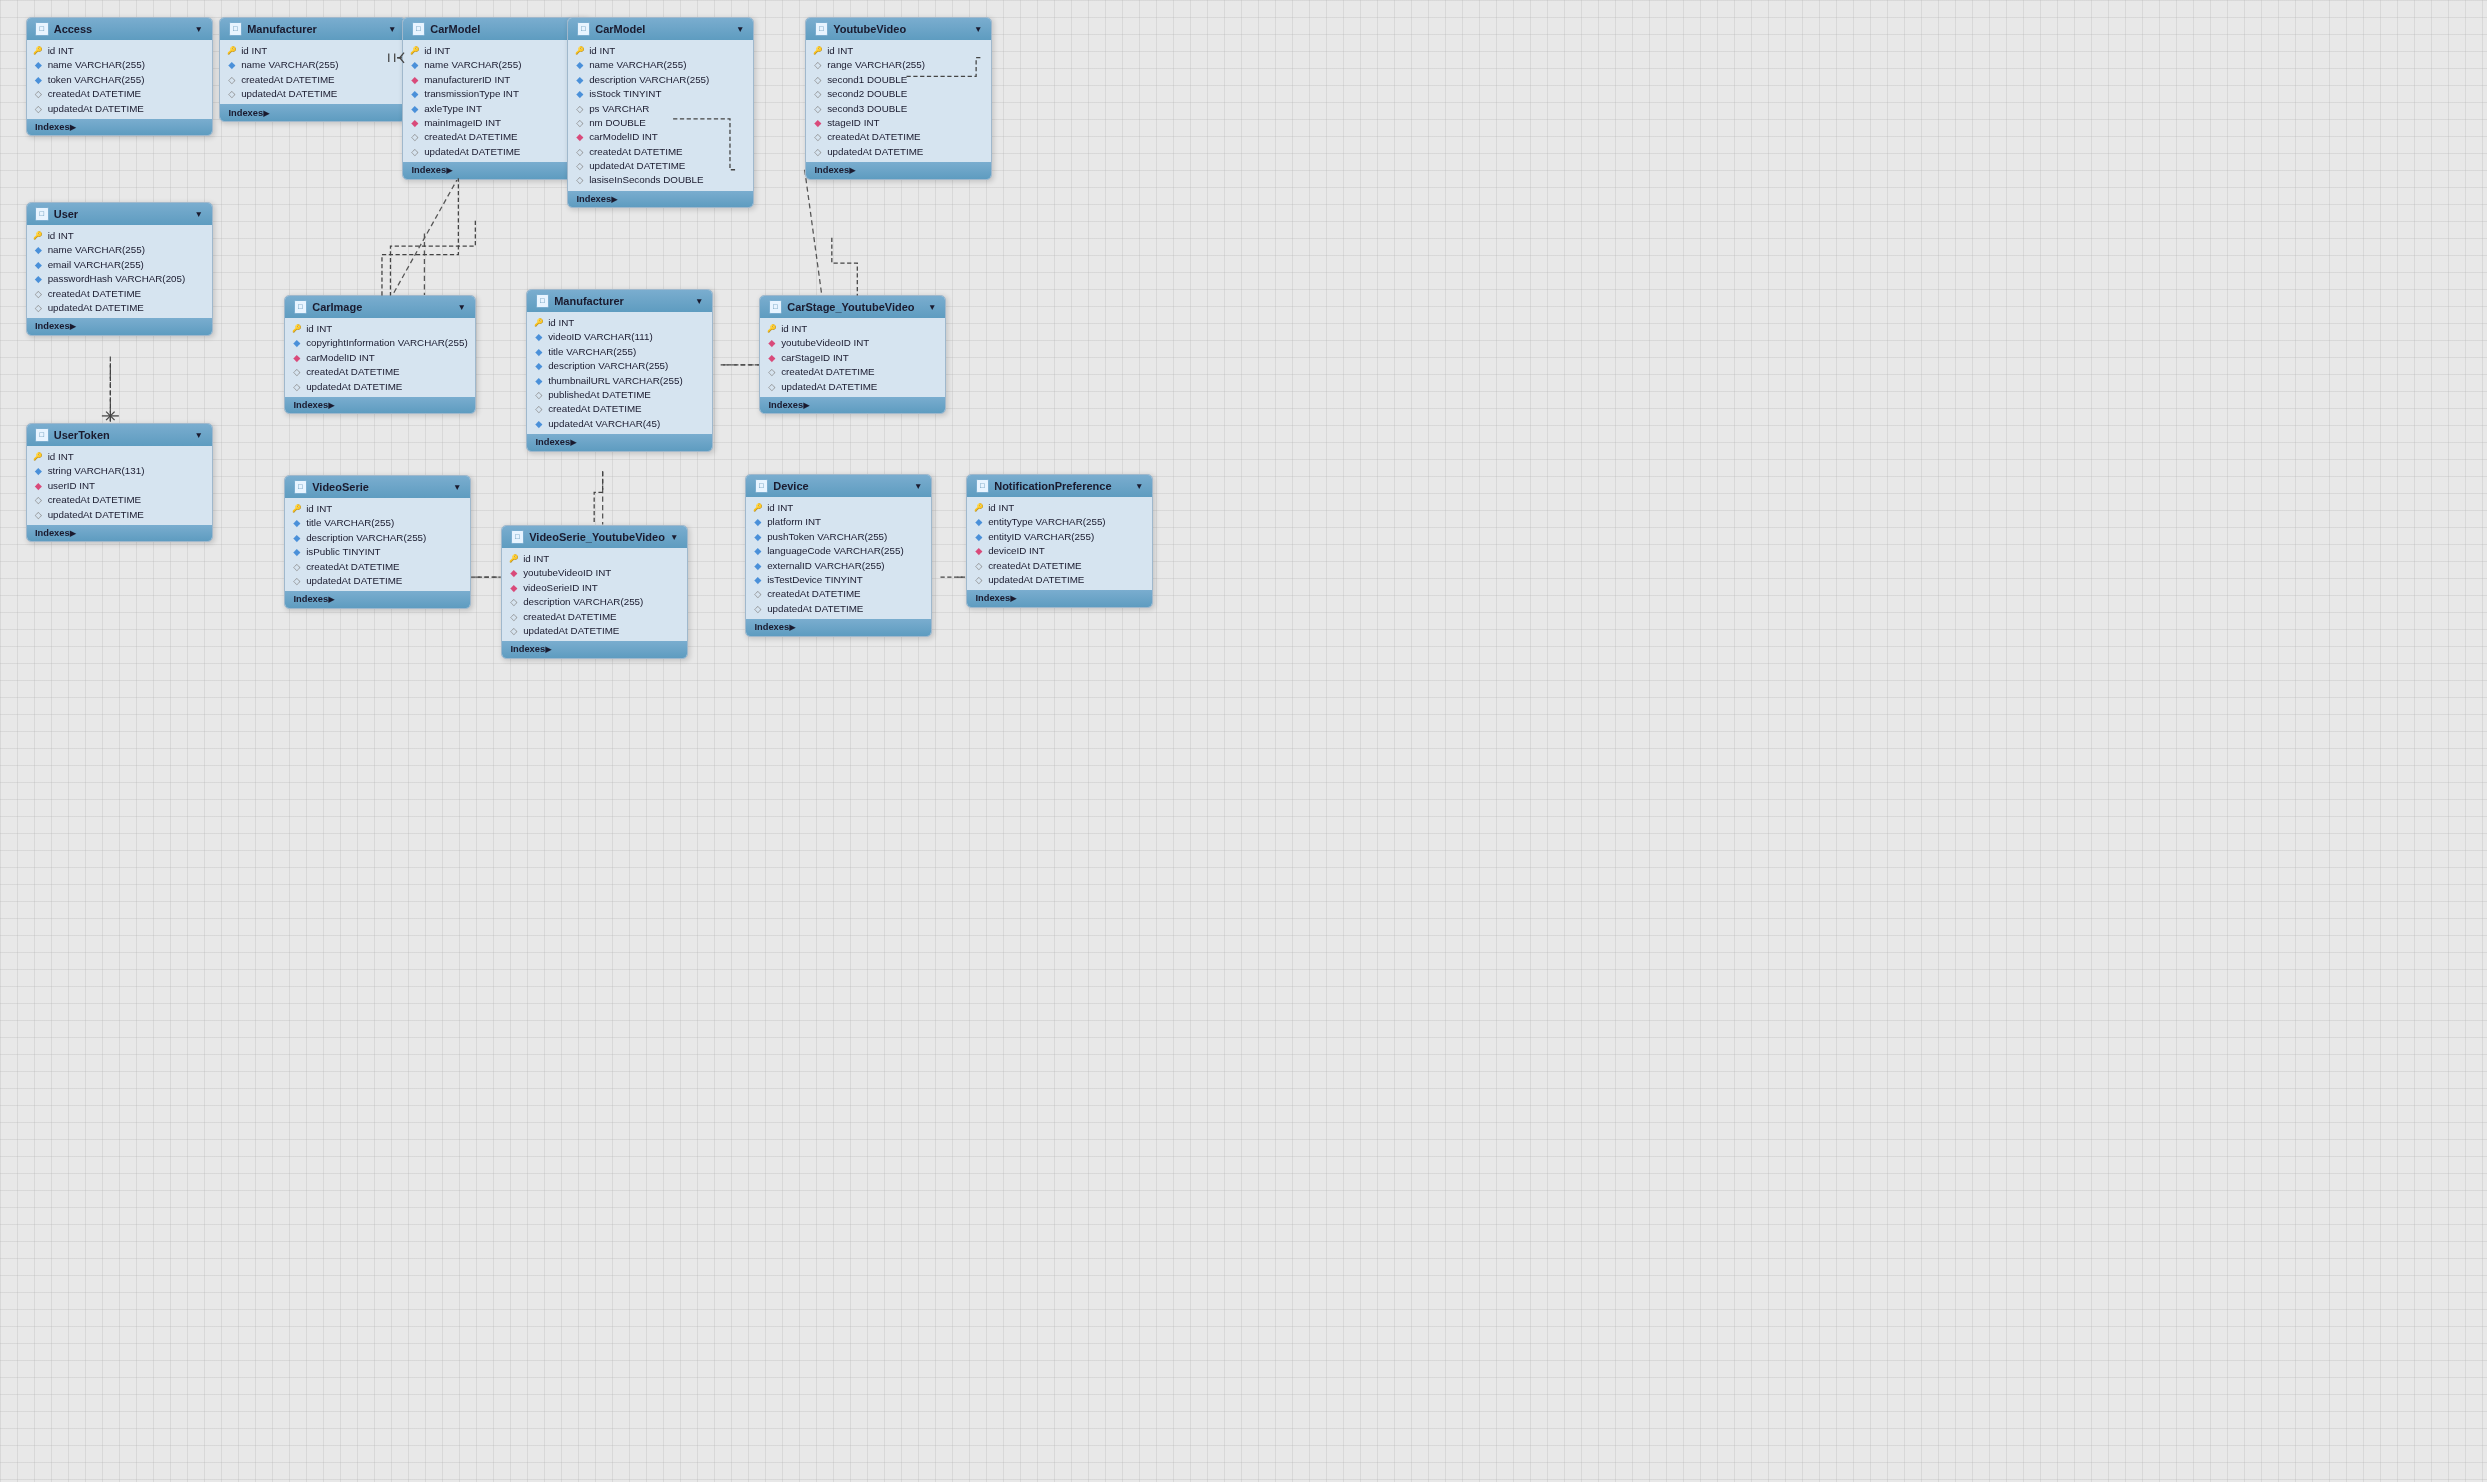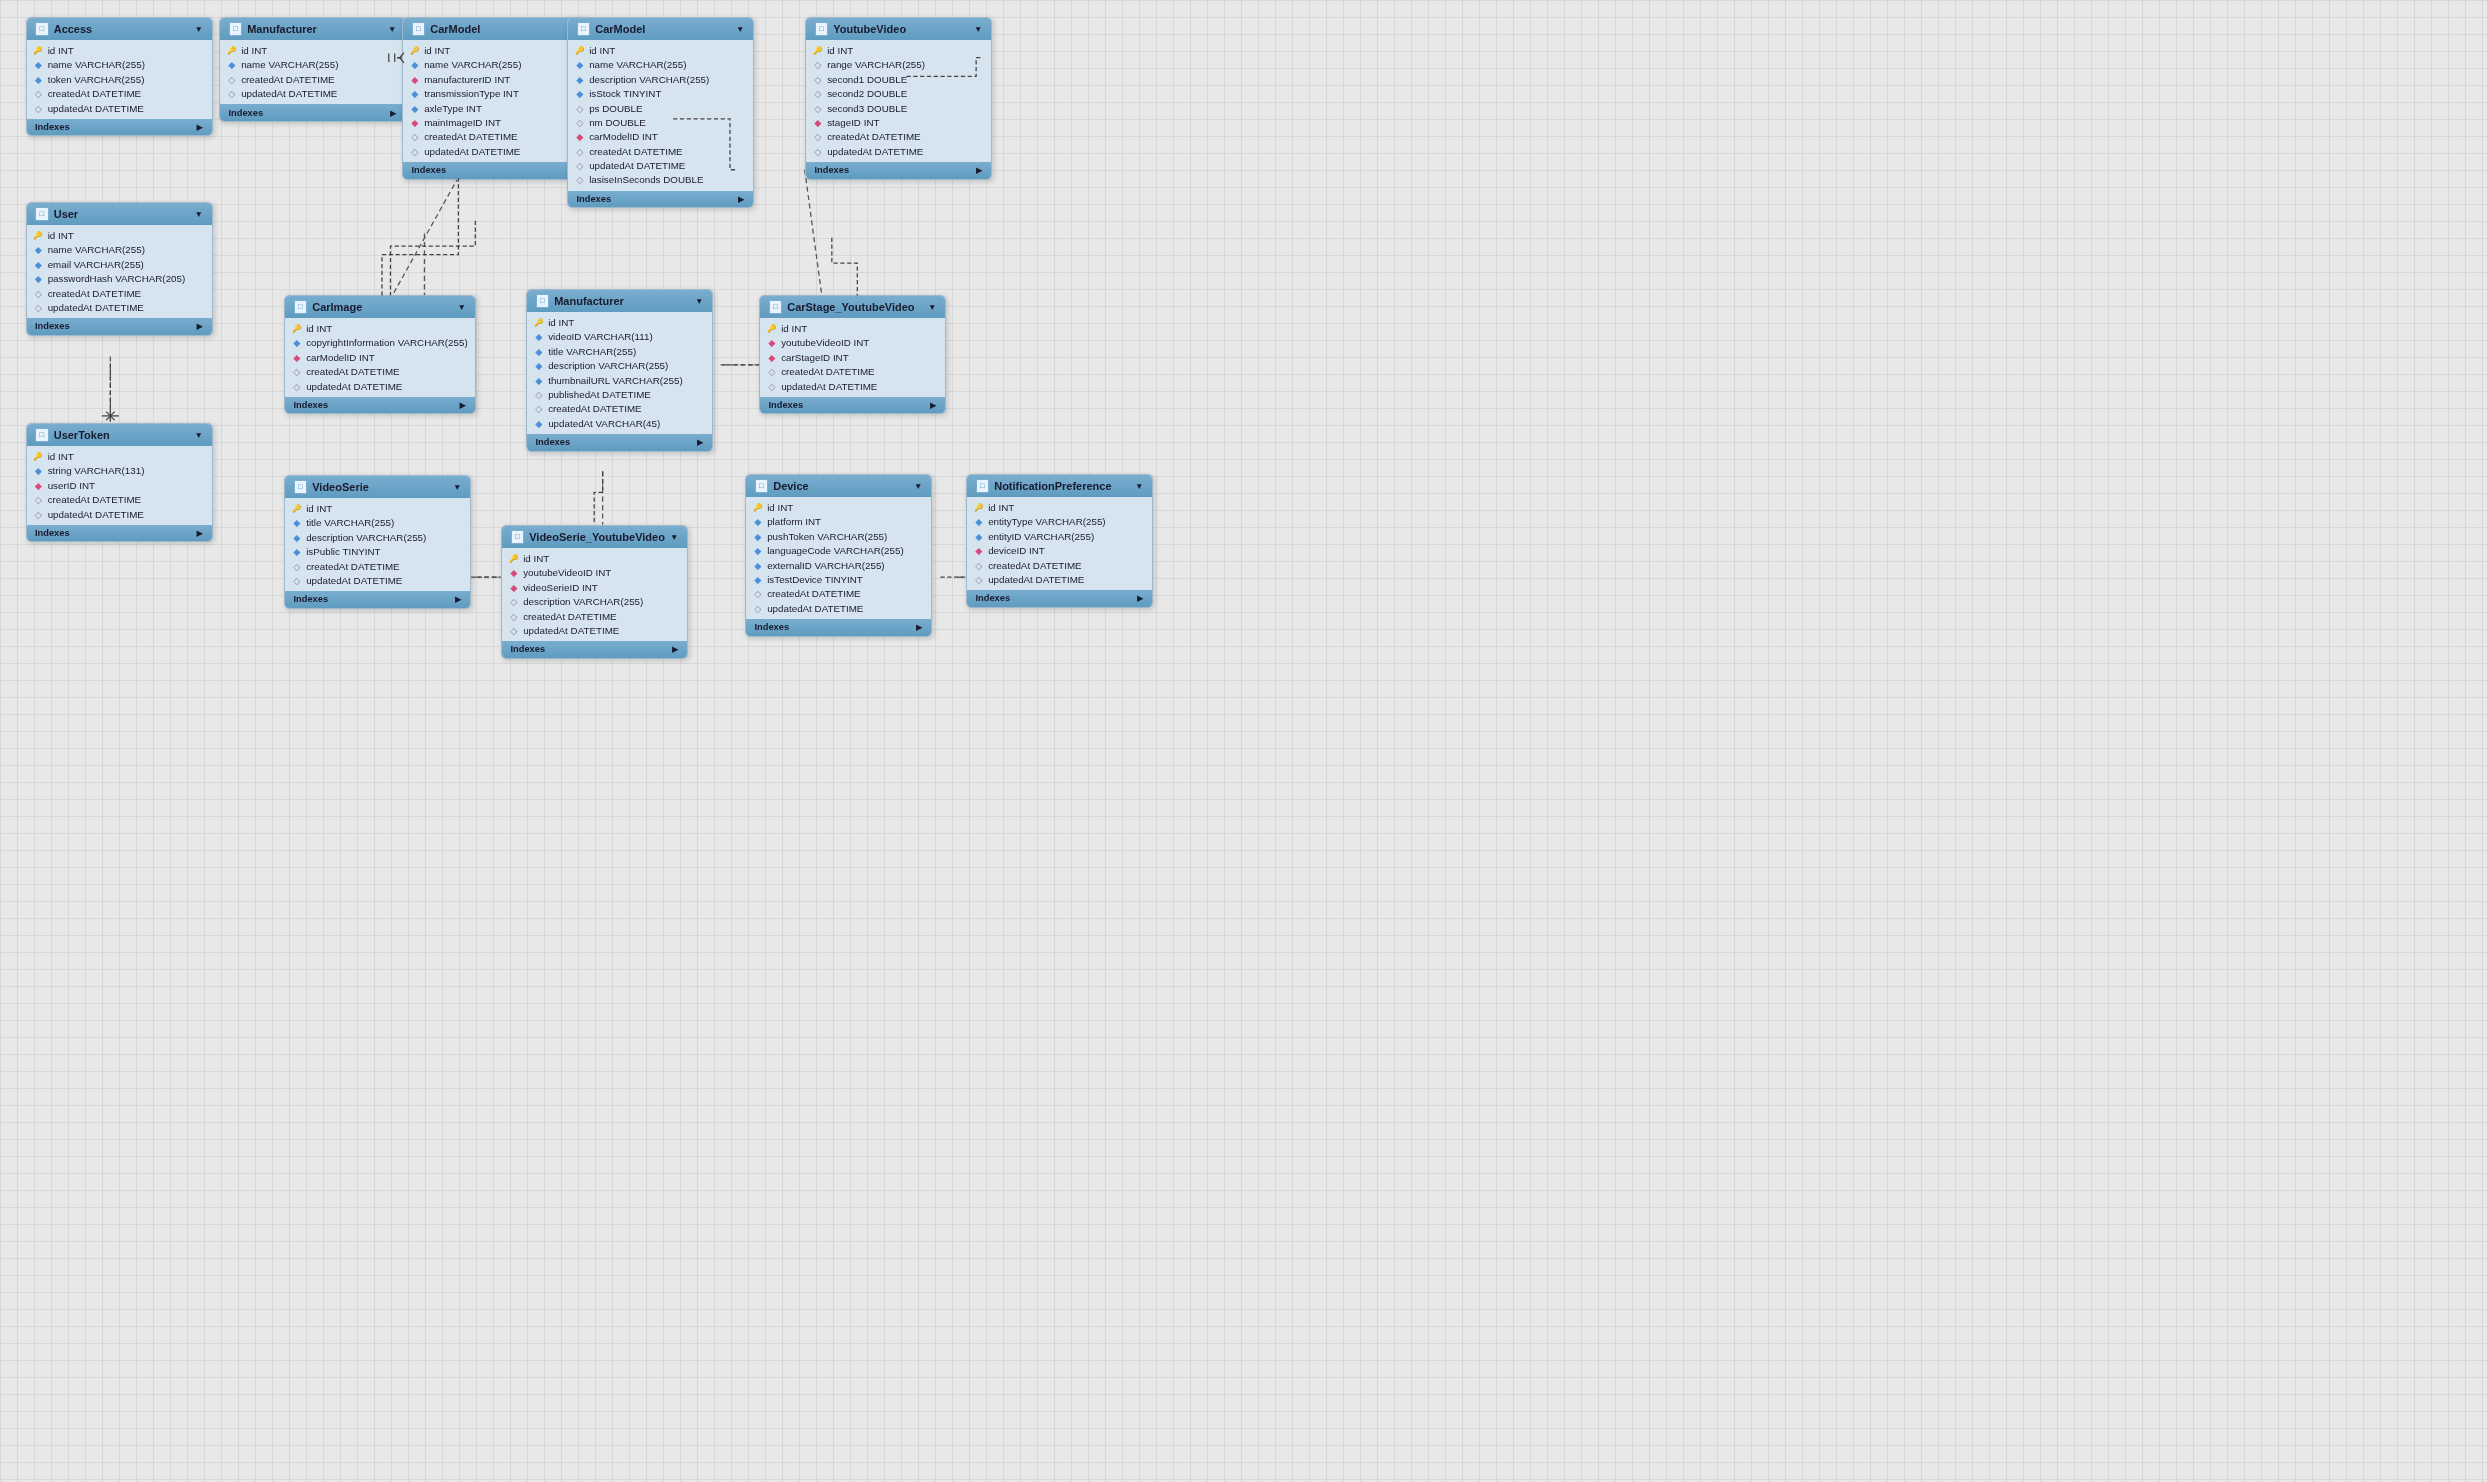--- a/index.html
+++ b/index.html
@@ -108,21 +108,20 @@
       color: #1a1a2e;
       font-size: 9.8px;
     }
 
     .db-table-footer {
       background: linear-gradient(180deg, #7aadcf 0%, #5e9cc0 100%);
       border-radius: 0 0 4.2px 4.2px;
       padding: 3.4px 8.5px;
       display: flex;
       align-items: center;
-      justify-content: space-between;
       cursor: pointer;
     }
 
     .indexes-label {
       font-weight: bold;
       font-size: 9.3px;
       color: #1a1a2e;
     }
 
     .arrow-icon {
@@ -302,21 +301,21 @@
           <div class="field-row">
             <span class="field-icon" style="color: rgb(74, 144, 217); font-size: 9.3px;">◆</span>
             <span class="field-name">description VARCHAR(255)</span>
           </div>
           <div class="field-row">
             <span class="field-icon" style="color: rgb(74, 144, 217); font-size: 9.3px;">◆</span>
             <span class="field-name">isStock TINYINT</span>
           </div>
           <div class="field-row">
             <span class="field-icon" style="color: rgb(136, 136, 136); font-size: 9.3px;">◇</span>
-            <span class="field-name">ps DOUBLE</span>
+            <span class="field-name">ps VARCHAR</span>
           </div>
           <div class="field-row">
             <span class="field-icon" style="color: rgb(136, 136, 136); font-size: 9.3px;">◇</span>
             <span class="field-name">nm DOUBLE</span>
           </div>
           <div class="field-row">
             <span class="field-icon" style="color: rgb(217, 74, 122); font-size: 9.3px;">◆</span>
             <span class="field-name">carModelID INT</span>
           </div>
           <div class="field-row">

